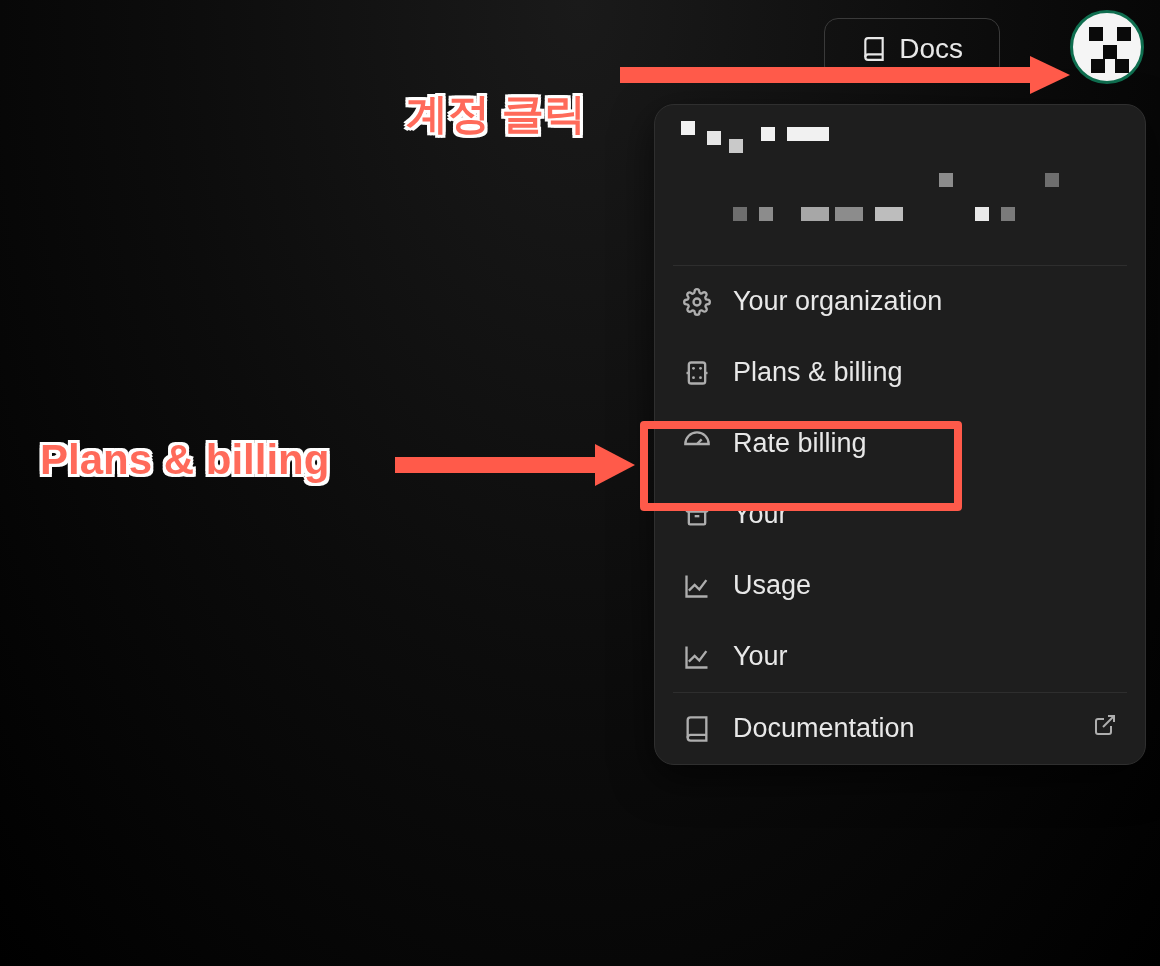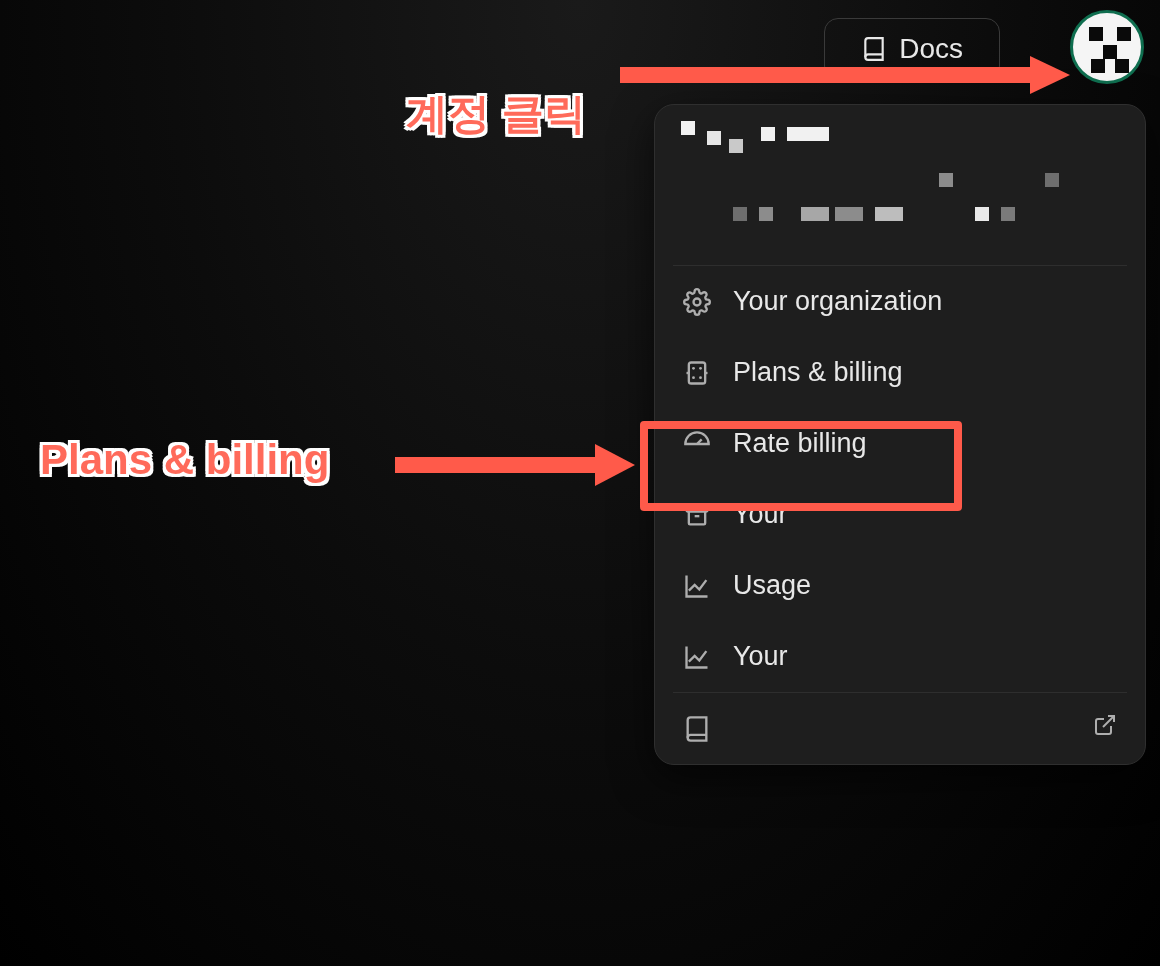--- a/index.html
+++ b/index.html
@@ -229,20 +229,21 @@
     <span>Your</span>
   </div>
 
   <hr>
 
   <div class="menu-item">
     <svg viewBox="0 0 24 24">
         <path d="M4 19.5A2.5 2.5 0 0 1 6.5 17H20"></path>
         <path d="M6.5 2H20v20H6.5A2.5 2.5 0 0 1 4 19.5v-15A2.5 2.5 0 0 1 6.5 2z"></path>
       </svg>
+    <span>Documentation</span>
     <span class="ext">
       <svg viewBox="0 0 24 24">
           <path d="M18 13v6a2 2 0 0 1-2 2H5a2 2 0 0 1-2-2V8a2 2 0 0 1 2-2h6"></path>
           <polyline points="15 3 21 3 21 9"></polyline>
           <line x1="10" y1="14" x2="21" y2="3"></line>
         </svg>
     </span>
   </div>
 </div>
 

